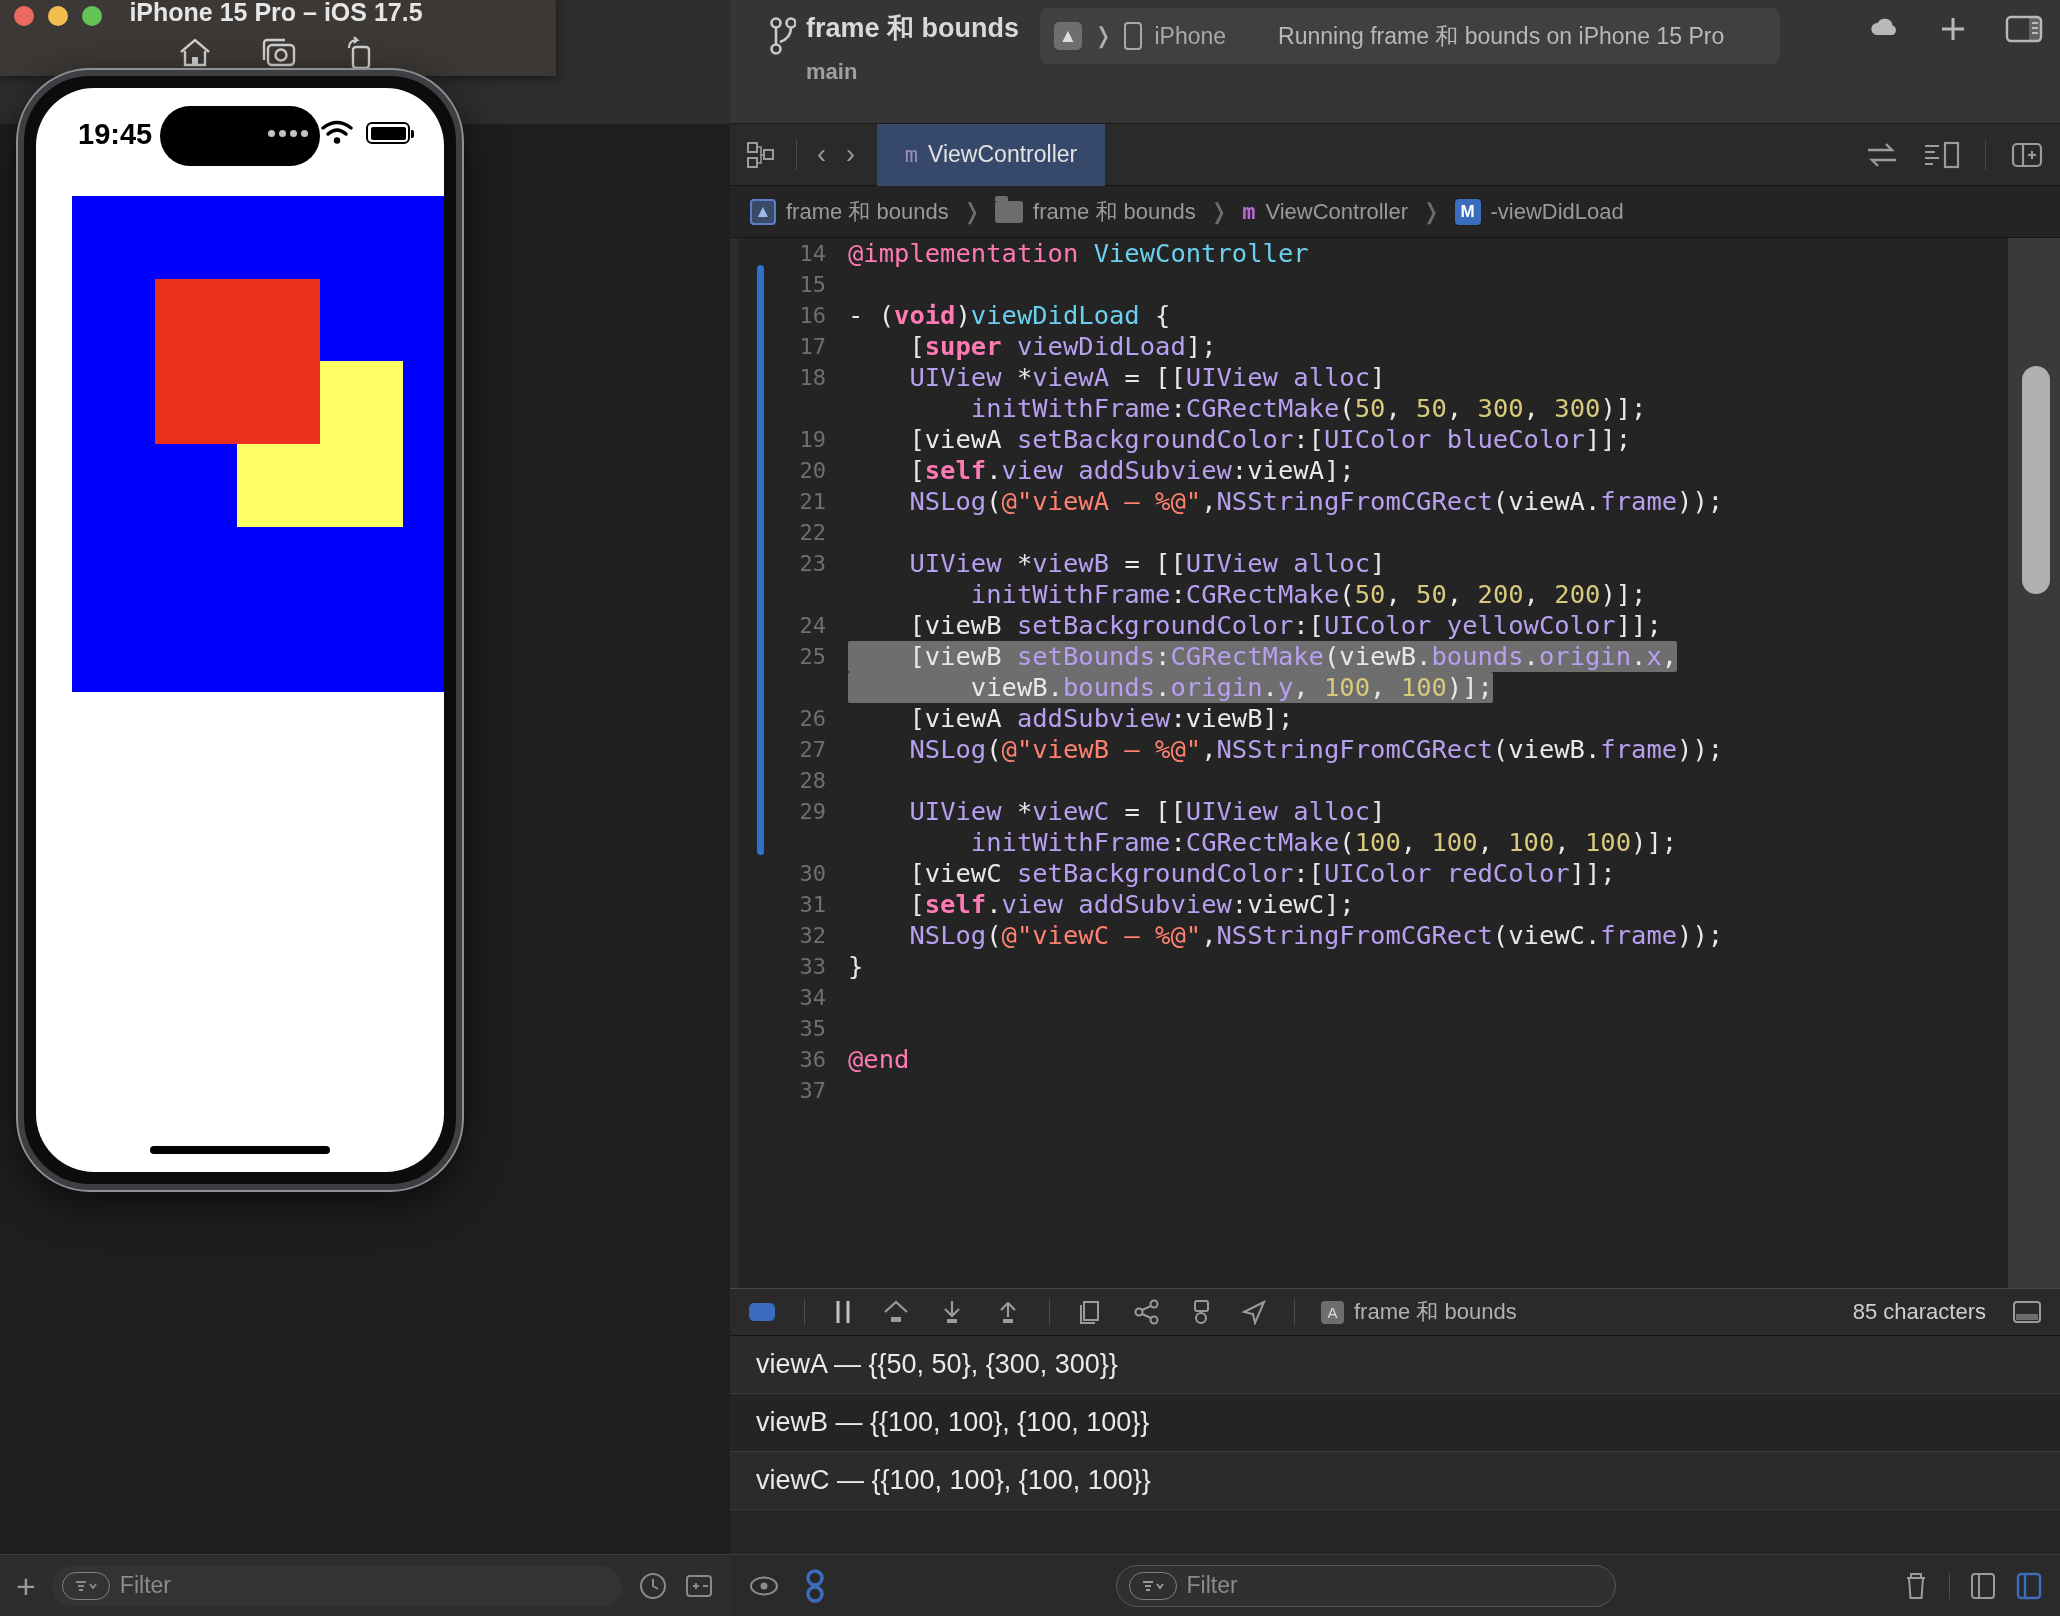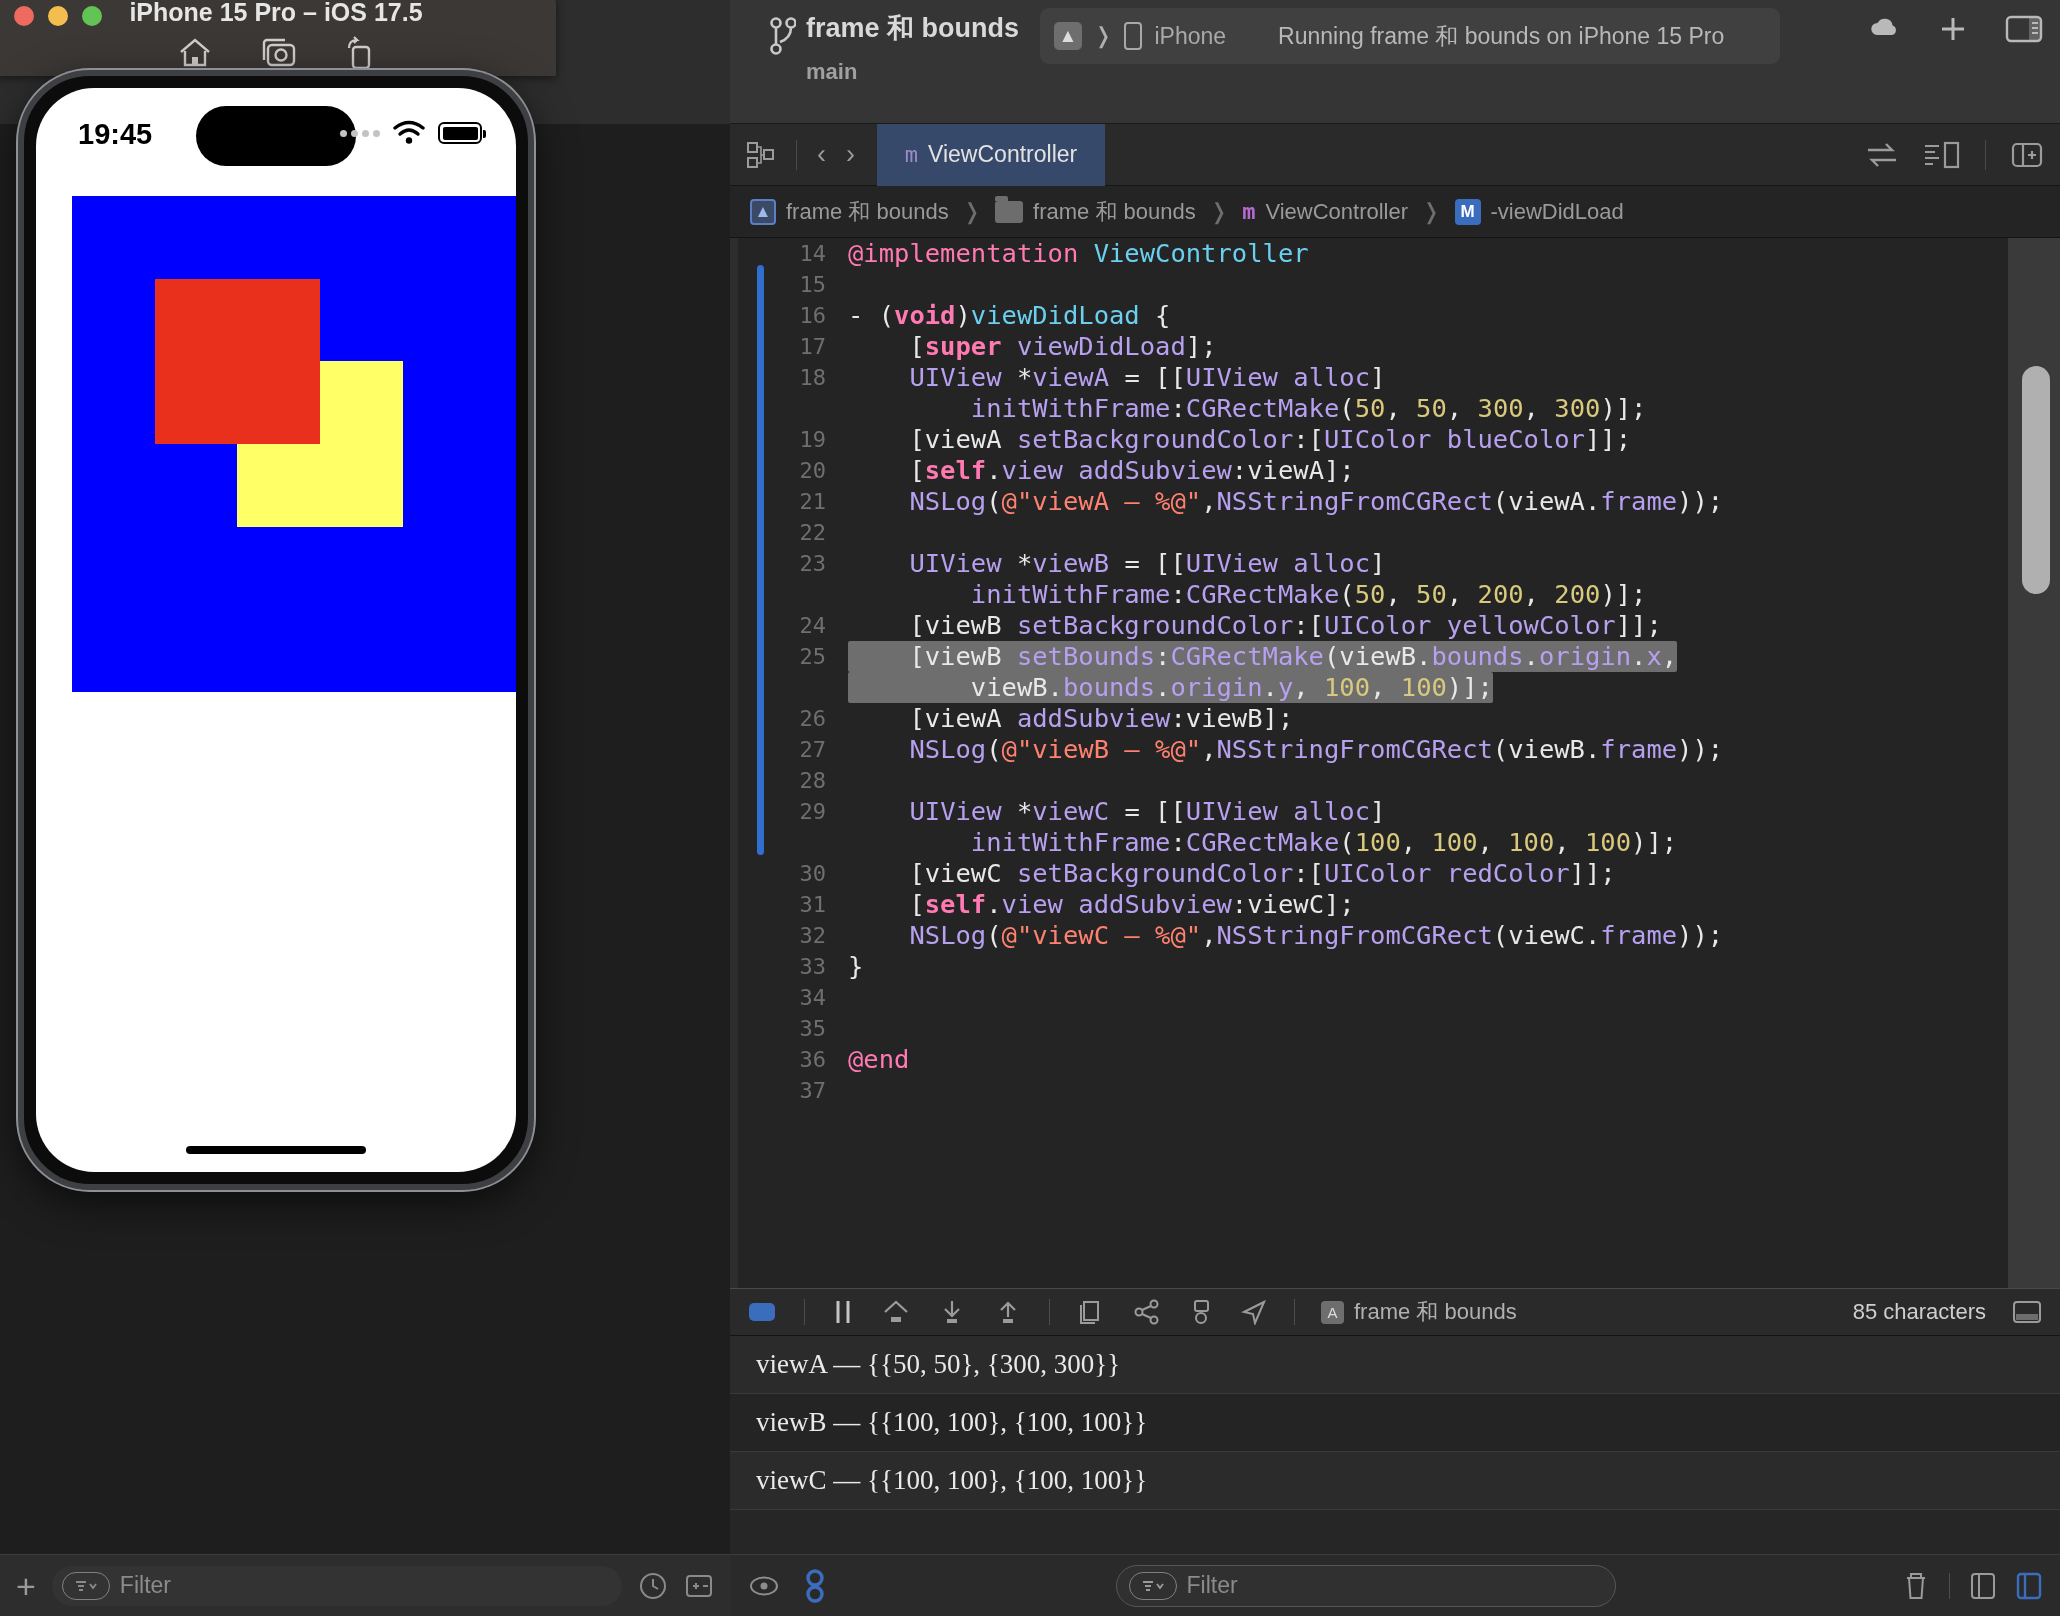--- a/index.html
+++ b/index.html
@@ -190,21 +190,21 @@
   .db-chars { margin-left: auto; font-size: 22px; color: #cfcfcf; white-space: nowrap; }
 
   
   .console {
     position: absolute; left: 730px; top: 1336px; width: 1330px; height: 218px;
     background: #262626; overflow: hidden;
   }
   .con-row {
     height: 58px; display: flex; align-items: center;
     padding-left: 26px;
-    font-family: Liberation Serif, serif;
+    font-family: Liberation Sans, sans-serif;
     font-size: 27px; color: #e9e9e9;
     border-bottom: 1px solid #3a3a3a;
     white-space: pre;
   }
   .con-row:nth-child(odd) { background: #2b2b2b; }
   .con-row:nth-child(even) { background: #242424; }
 
   
   .con-bar {
     position: absolute; left: 730px; top: 1554px; width: 1330px; height: 62px;
@@ -259,21 +259,21 @@
     white-space: nowrap;
   }
   .sim-tools {
     position: absolute; left: 0; top: 44px; width: 560px;
     display: flex; justify-content: center; gap: 46px;
   }
   .sim-tool { color: #cfcfcf; }
 
   .phone {
     position: absolute; left: 22px; top: 78px;
-    width: 516px; height: 1120px;
+    width: 444px; height: 1120px;
     background: #0c0c0c;
     border: 6px solid #3d3f42;
     border-radius: 72px;
     box-shadow: 0 0 0 2px #8d9094, 0 12px 40px rgba(0,0,0,.65);
   }
   .screen {
     position: absolute; left: 12px; top: 12px; right: 12px; bottom: 12px;
     background: #ffffff; border-radius: 58px; overflow: hidden;
   }
   

